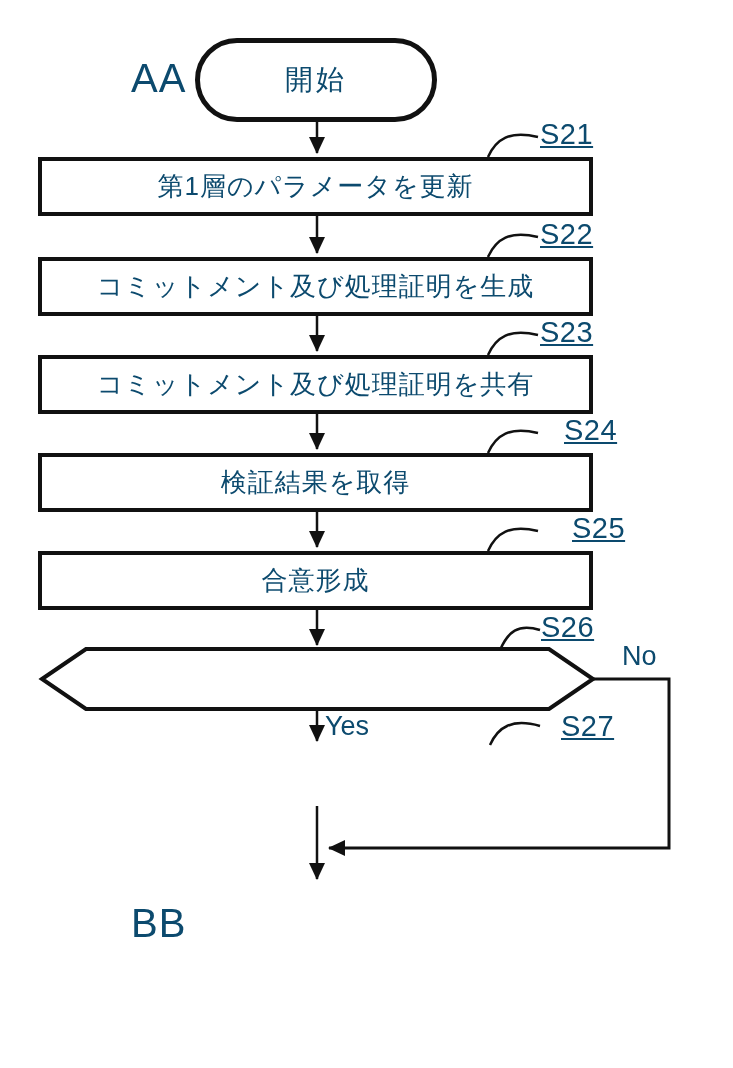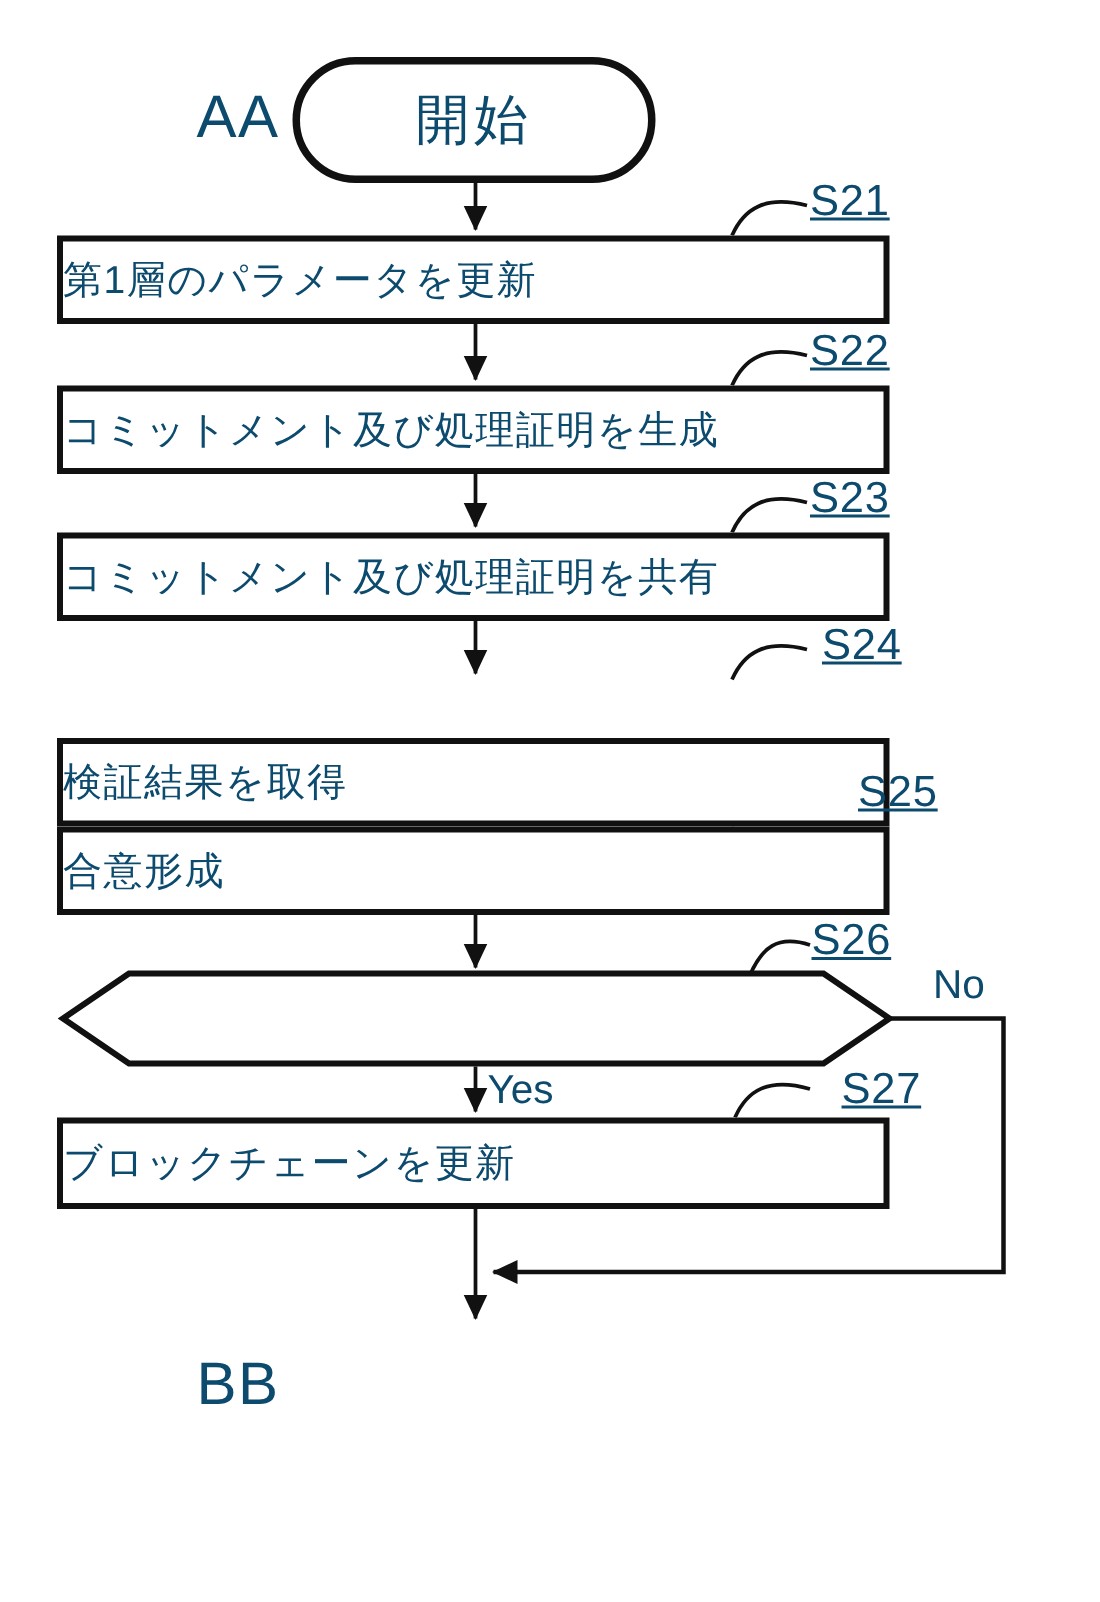--- a/index.html
+++ b/index.html
@@ -8,29 +8,29 @@
     width:733px;height:1068px;
     background:#ffffff;
     font-family:"Liberation Sans", sans-serif;
     color:#0c4a6e;
     overflow:hidden;
   }
   .layer{position:absolute;left:0;top:0;}
   .process{
     position:absolute;left:38px;width:555px;height:59px;
     box-sizing:border-box;border:4px solid #111111;background:#ffffff;
-    display:flex;align-items:center;
+    display:flex;align-items:center;justify-content:center;
   }
   .box-text{font-size:26px;letter-spacing:1px;white-space:nowrap;}
   .terminal{
     position:absolute;box-sizing:border-box;
     border:5px solid #111111;border-radius:44px;background:#ffffff;
     display:flex;align-items:center;justify-content:center;
   }
-  .terminal .box-text{font-size:36px;letter-spacing:3px;text-align:right;}
+  .terminal .box-text{font-size:28px;letter-spacing:3px;text-align:right;}
   .fig-label{position:absolute;font-size:40px;letter-spacing:1px;}
   .step-label{position:absolute;font-size:29px;letter-spacing:0.5px;text-decoration:underline;}
   .branch-label{position:absolute;font-size:27px;}
   .decision-text{
     position:absolute;left:42px;top:649px;width:551px;height:60px;
     display:flex;align-items:center;justify-content:center;
   }
 </style>
 </head>
 <body>
@@ -79,34 +79,31 @@
   <div class="step-label" style="left:540px;top:218px;">S22</div>
   <div class="process" style="top:257px;">
     <span class="box-text">コミットメント及び処理証明を生成</span>
   </div>
 
   <div class="step-label" style="left:540px;top:316px;">S23</div>
   <div class="process" style="top:355px;">
     <span class="box-text">コミットメント及び処理証明を共有</span>
   </div>
 
-  <div class="step-label" style="left:548px;top:414px;">S24</div>
-  <div class="process" style="top:453px;margin-top:39px;">
+  <div class="step-label" style="left:564px;top:414px;">S24</div>
+  <div class="process" style="top:453px;">
     <span class="box-text">検証結果を取得</span>
   </div>
 
   <div class="step-label" style="left:540px;top:512px;margin-left:32px;">S25</div>
   <div class="process" style="top:551px;">
     <span class="box-text">合意形成</span>
   </div>
 
   <div class="step-label" style="left:541px;top:611px;">S26</div>
   <div class="branch-label" style="left:622px;top:641px;">No</div>
   <div class="branch-label" style="left:325px;top:711px;">Yes</div>
 
   <div class="step-label" style="left:541px;top:710px;margin-left:20px;">S27</div>
-  <div class="process" style="top:745px;height:61px;">
-    <span class="box-text">ブロックチェーンを更新</span>
-  </div>
 
   <div class="fig-label" style="left:131px;top:901px;">BB</div>
 
 </div>
 
 </body></html>

